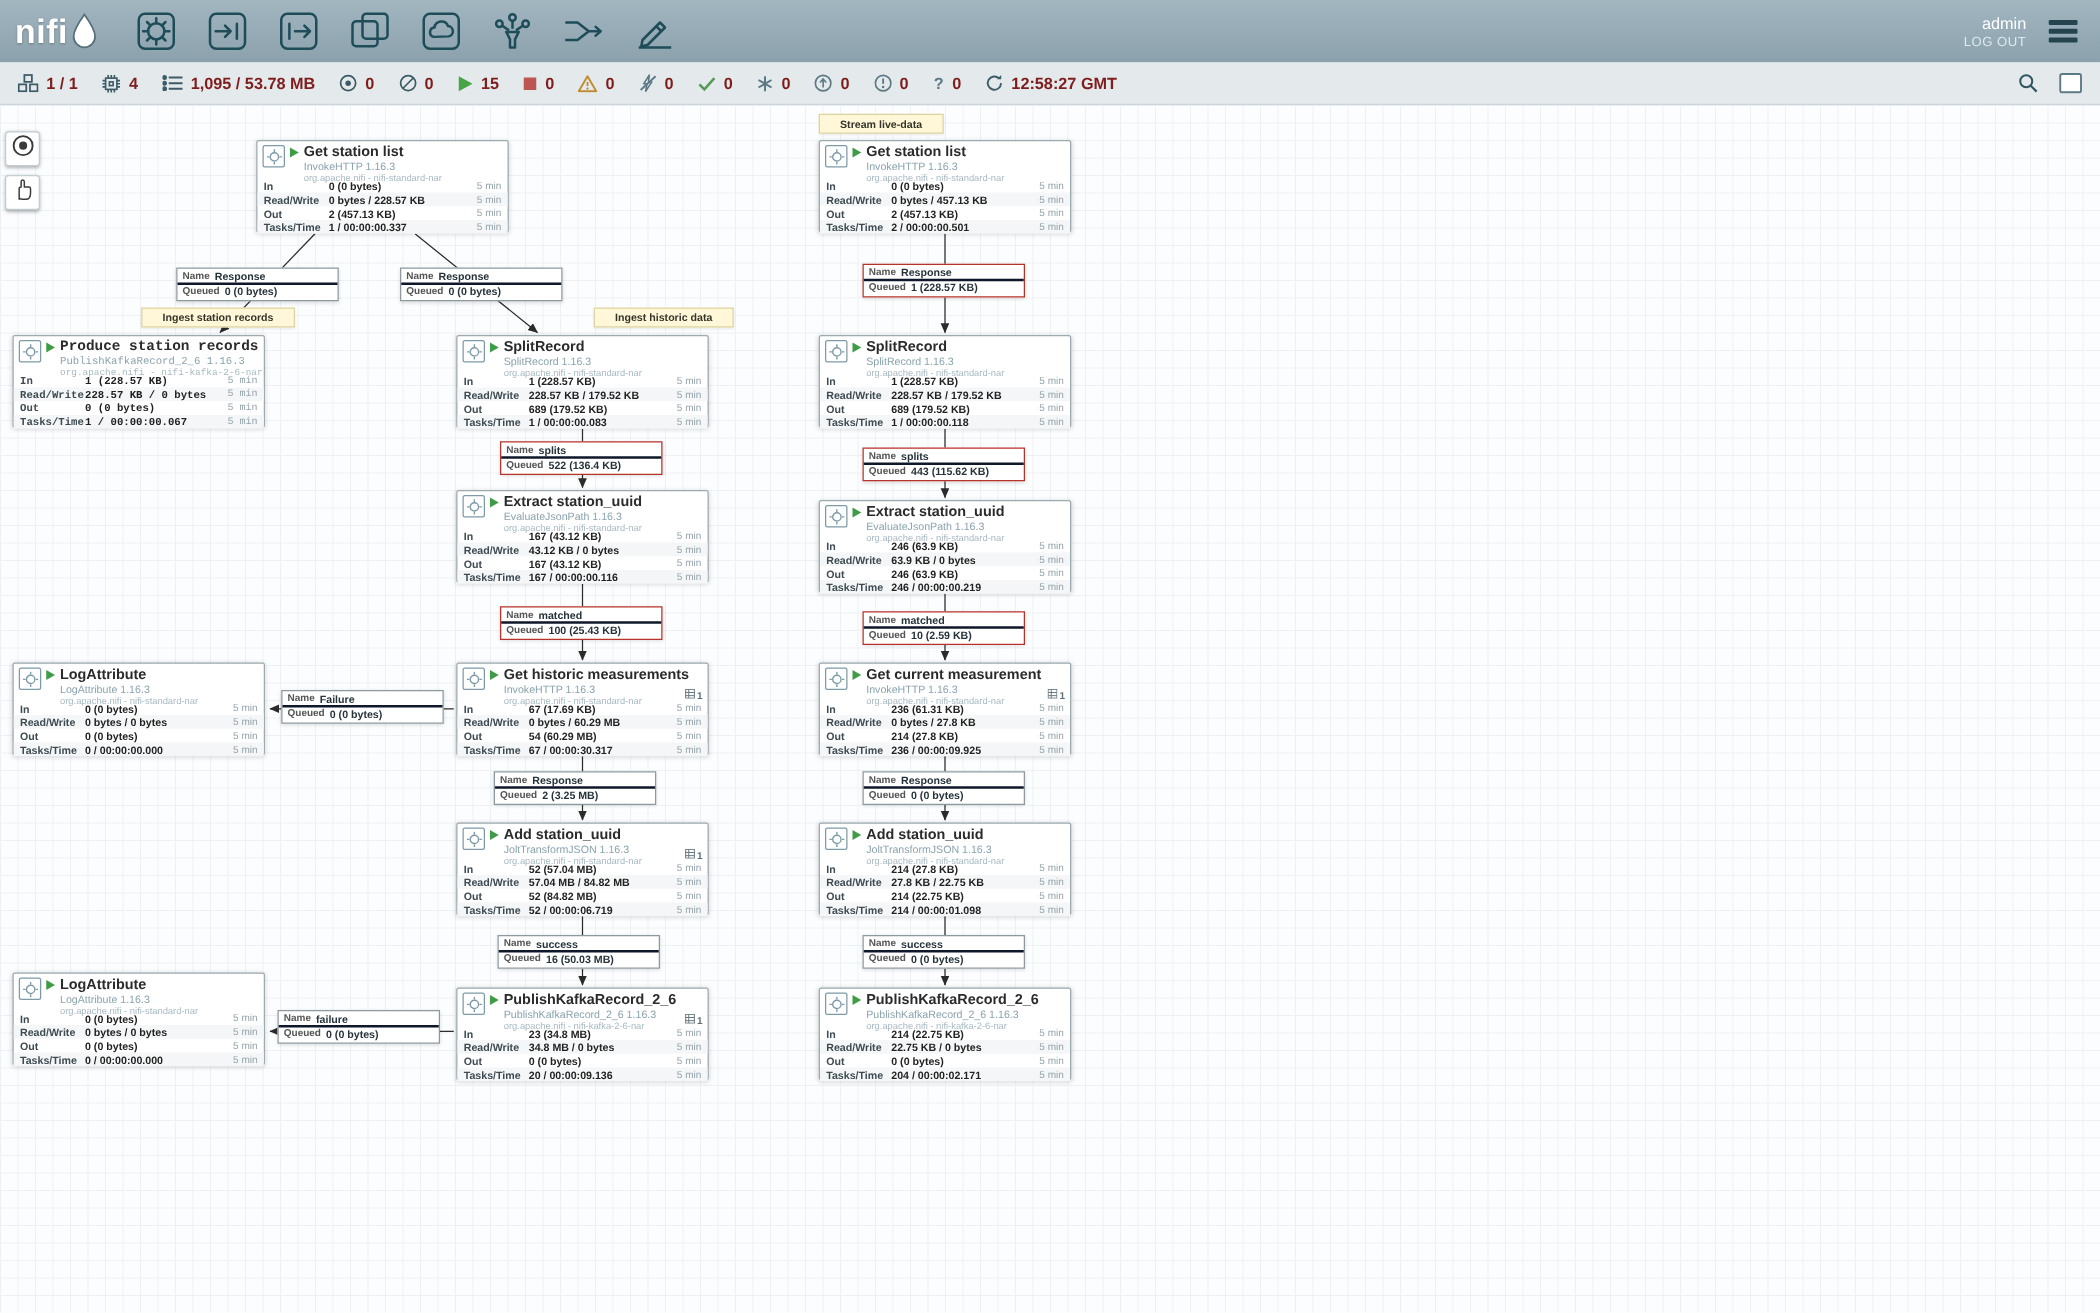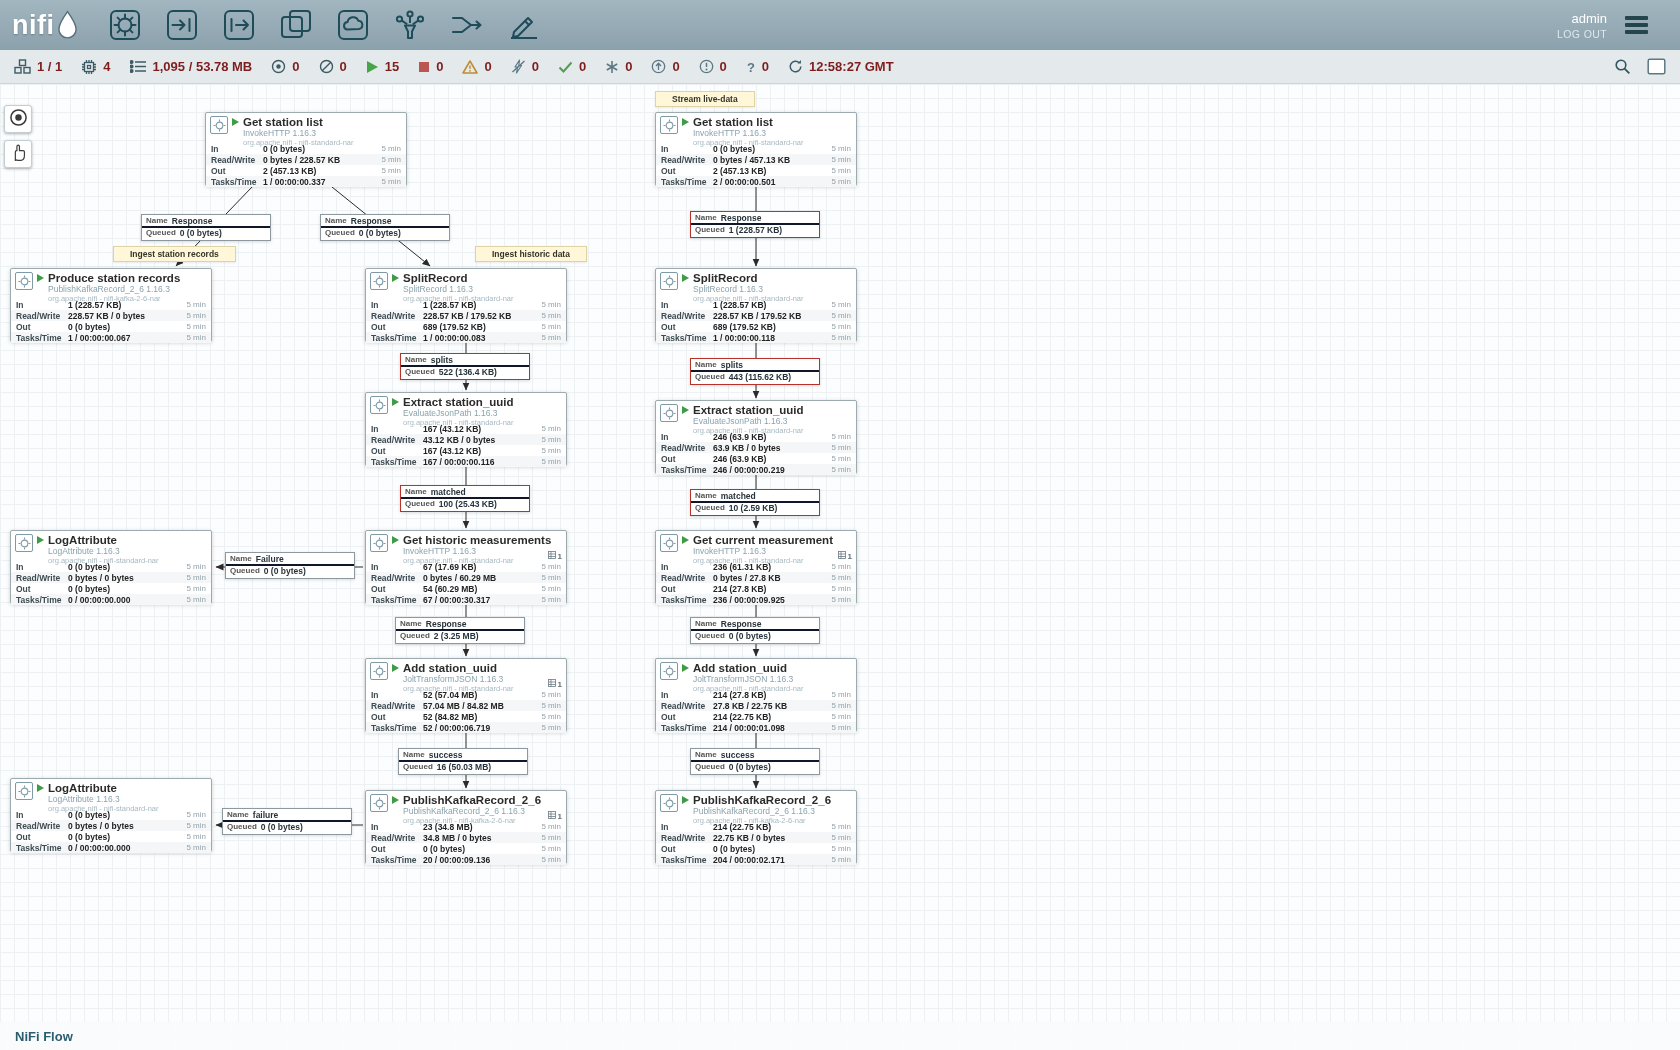--- a/index.html
+++ b/index.html
@@ -7,21 +7,21 @@
   .app{position:relative;width:1680px;height:1050px;}
 
   
   .header{position:absolute;top:0;left:0;right:0;height:50px;background:linear-gradient(#a2b6c0,#8ba1ac);display:flex;align-items:center;z-index:10;}
   .logo{display:flex;align-items:center;padding:0 16px 0 12px;}
   .logo-text{color:#fff;font-size:27px;font-weight:700;letter-spacing:.5px;text-shadow:0 1px 2px rgba(0,0,0,.25);}
   .logo-drop{margin-left:2px;display:flex;}
   .toolbar{display:flex;align-items:center;gap:23px;margin-left:14px;}
   .tb-item{width:34px;height:34px;cursor:grab;}
   .tb-item svg{display:block;}
-  .header-right{margin-left:auto;display:flex;align-items:center;gap:14px;padding-right:28px;}
+  .header-right{margin-left:auto;display:flex;align-items:center;gap:14px;padding-right:14px;}
   .user-block{text-align:right;}
   .username{color:#fff;font-size:13px;}
   .logout{color:#dde9ee;font-size:10.5px;letter-spacing:.4px;cursor:pointer;margin-top:2px;}
   .hamburger{display:flex;flex-direction:column;gap:3.5px;cursor:pointer;padding:4px;}
   .hamburger span{width:23px;height:3.5px;background:#24444e;border-radius:1px;}
 
   
   .statusbar{position:absolute;top:50px;left:0;right:0;height:34px;background:#e4e9ec;border-bottom:1px solid #ccd5d9;display:flex;align-items:center;justify-content:space-between;padding:0 10px 0 14px;z-index:10;}
   .sb-items{display:flex;align-items:center;gap:19px;}
   .sb-item{display:flex;align-items:center;gap:6px;}
@@ -375,21 +375,21 @@
             <span class="stat-value">2 (457.13 KB)</span>
             <span class="stat-window">5 min</span>
           </div>
           <div class="stat-row">
             <span class="stat-label">Tasks/Time</span>
             <span class="stat-value">1 / 00:00:00.337</span>
             <span class="stat-window">5 min</span>
           </div>
         </div>
       </div>
-      <div class="proc" style="left: 10px; top: 184px;">
+      <div class="proc" style="left: 10px; top: 184px; font-family: Liberation Mono, monospace;">
         <div class="proc-head">
           <span class="proc-icon">
             <svg width="13" height="13" viewBox="0 0 14 14" fill="none" stroke="#7e9aa7" stroke-width="1.2">
               <circle cx="7" cy="7" r="3.6"></circle>
               <path d="M7 .5v2.2M7 11.3v2.2M.5 7h2.2M11.3 7h2.2"></path>
             </svg>
           </span>
           <div class="proc-col">
             <div class="proc-name-row">
               <span class="run-icon"></span>
@@ -1095,17 +1095,14 @@
           <span class="conn-key">Name</span>
           <span class="conn-val">success</span>
         </div>
         <div class="conn-row">
           <span class="conn-key">Queued</span>
           <span class="conn-val">0 (0 bytes)</span>
         </div>
       </div>
     </div>
 
-  <div class="breadcrumb">
-    <span class="breadcrumb-text">NiFi Flow</span>
-  </div>
 
 </div>
 
 </body></html>

